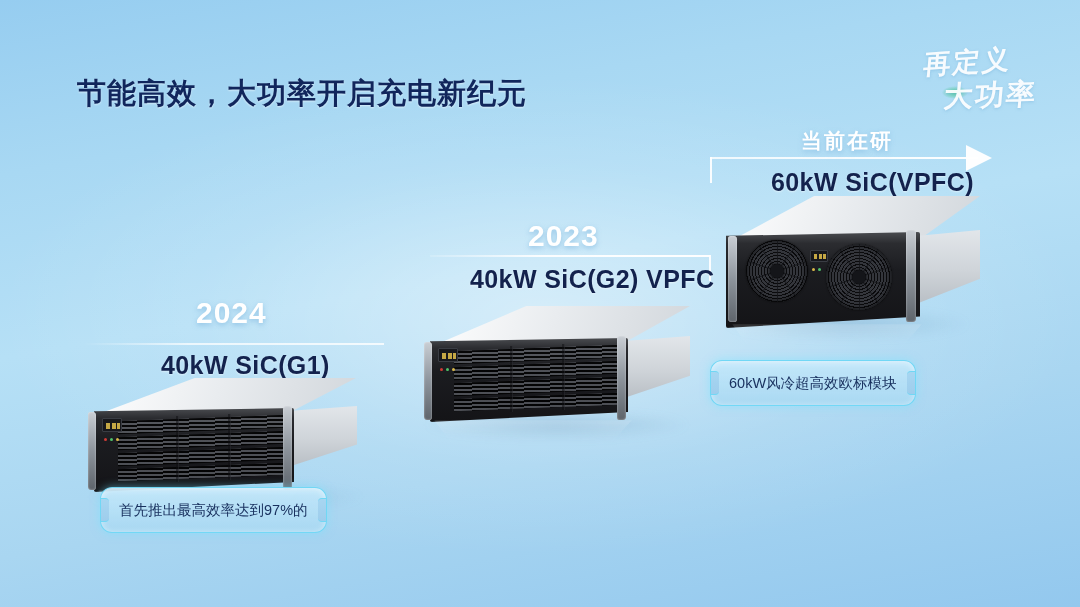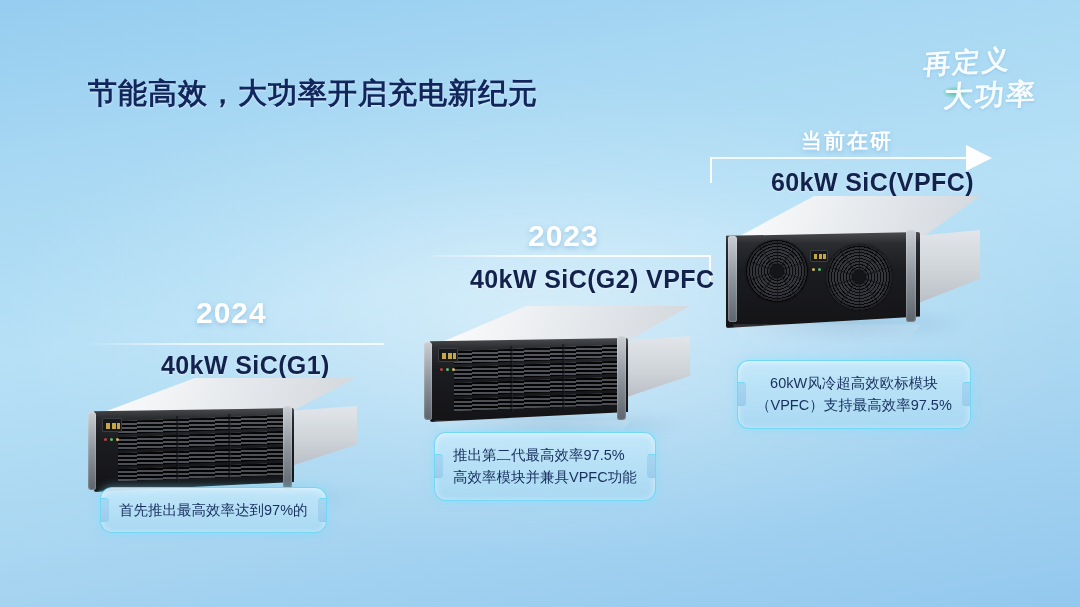--- a/index.html
+++ b/index.html
@@ -8,21 +8,21 @@
     font-family:"Liberation Sans","DejaVu Sans",sans-serif;
     background:
       radial-gradient(ellipse 70% 55% at 50% 52%, rgba(255,255,255,0.45) 0%, rgba(255,255,255,0.10) 45%, rgba(255,255,255,0) 72%),
       linear-gradient(170deg,#96cdf0 0%,#a8d8f3 22%,#b6e0f6 45%,#a9d6f1 70%,#93c8ee 100%);
     position:relative;
   }
   .stage { position:absolute; inset:0; }
 
   
   .title {
-    position:absolute; left:88px; top:74px;
+    position:absolute; left:77px; top:74px;
     font-size:29px; font-weight:bold; letter-spacing:1px;
     color:#11265c;
     text-shadow:0 1px 2px rgba(255,255,255,0.55);
     white-space:nowrap;
   }
 
   
   .logo {
     position:absolute; right:24px; top:42px; width:150px; height:86px;
     pointer-events:none;
@@ -180,21 +180,21 @@
     position:absolute; top:50%; width:9px; height:24px; margin-top:-12px;
     background:linear-gradient(180deg,#a7d6f1 0%,#9ecdec 100%);
     border-top:1.5px solid rgba(110,215,245,0.95);
     border-bottom:1.5px solid rgba(110,215,245,0.95);
   }
   .callout .notch-l { left:-1.5px; border-left:1.5px solid rgba(110,215,245,0.95); border-radius:0 4px 4px 0; }
   .callout .notch-r { right:-1.5px; border-right:1.5px solid rgba(110,215,245,0.95); border-radius:4px 0 0 4px; }
   .callout .line { display:block; }
   .c1 { left:100px; top:487px;text-align:center; }
   .c2 { left:434px; top:432px; }
-  .c3 { left:737px; top:360px; text-align:center; }
+  .c3 { left:710px; top:360px; }
 </style>
 </head>
 <body>
 
 <div class="stage">
 
   <div class="title">节能高效，大功率开启充电新纪元</div>
 
   <div class="logo">
     <div class="lg-dot"></div>
@@ -276,26 +276,20 @@
     </div>
     <div class="led" style="left:28px; top:62px; background:#cf3a35;"></div>
     <div class="led" style="left:34px; top:62px; background:#4fc36a;"></div>
     <div class="led" style="left:40px; top:62px; background:#d8b84a;"></div>
     <div class="handle" style="left:12px; top:36px; width:8px; height:78px; transform:skewY(4deg);"></div>
     <div class="handle" style="left:205px; top:30px; width:9px; height:84px; transform:skewY(-3deg);"></div>
     <div class="reflection" style="left:22px; top:114px; width:198px; height:26px;
          clip-path:polygon(0% 0%, 100% 0%, 88% 100%, 10% 100%);"></div>
   </div>
 
-  <div class="callout c2">
-    <span class="notch-l"></span>
-    <span class="notch-r"></span>
-    <span class="line">推出第二代最高效率97.5%</span>
-    <span class="line">高效率模块并兼具VPFC功能</span>
-  </div>
 
   <div class="phase p3">当前在研</div>
   <div class="model m3">60kW SiC(VPFC)</div>
 
   <div class="unit" style="left:712px; top:196px; width:268px; height:146px;">
     <div class="shadowblob" style="left:10px; top:112px; width:250px; height:32px;"></div>
     <div class="top-face" style="left:24px; top:0px; width:244px; height:42px;
          clip-path:polygon(32% 0%, 100% 0%, 76% 100%, 0% 100%);"></div>
     <div class="side-face" style="left:204px; top:34px; width:64px; height:74px;
          clip-path:polygon(0% 8%, 100% 0%, 100% 66%, 0% 100%);"></div>
@@ -326,16 +320,15 @@
     <div class="handle" style="left:16px; top:40px; width:9px; height:86px; transform:skewY(4deg);"></div>
     <div class="handle" style="left:194px; top:34px; width:10px; height:92px; transform:skewY(-3deg);"></div>
     <div class="reflection" style="left:20px; top:128px; width:190px; height:26px;
          clip-path:polygon(0% 0%, 100% 0%, 88% 100%, 10% 100%);"></div>
   </div>
 
   <div class="callout c3">
     <span class="notch-l"></span>
     <span class="notch-r"></span>
     <span class="line">60kW风冷超高效欧标模块</span>
-    <span class="line">（VPFC）支持最高效率97.5%</span>
   </div>
 
 </div>
 
 </body></html>

